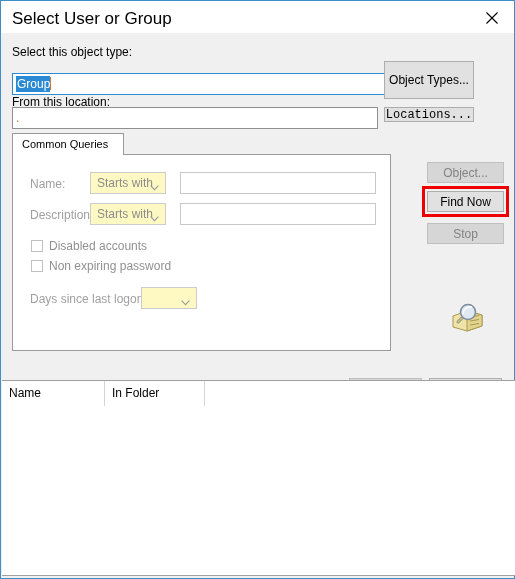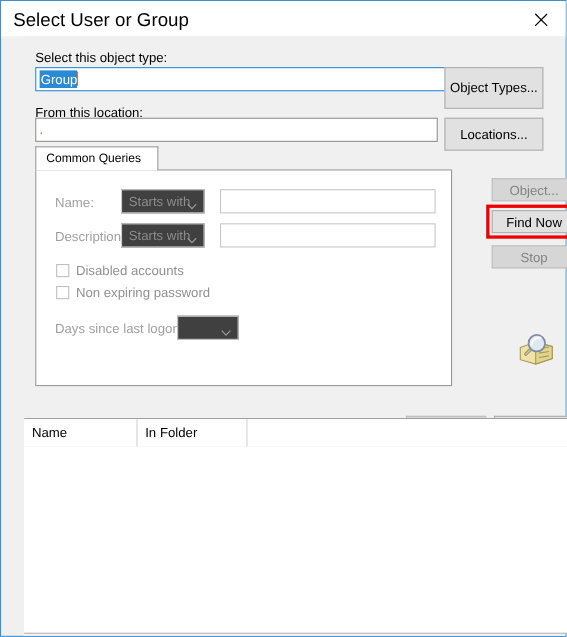--- a/index.html
+++ b/index.html
@@ -59,21 +59,20 @@
   .close-btn svg { position: absolute; left: 16px; top: 11px; }
 
   
   .body-area {
     position: absolute;
     left: 0;
     top: 32px;
     right: 0;
     bottom: 0;
     background: #f0f0f0;
-    margin-left: 20px;
   }
 
   .lbl {
     position: absolute;
     font-size: 12px;
     color: #000000;
     white-space: nowrap;
   }
 
   
@@ -175,21 +174,21 @@
     position: absolute;
     font-size: 12px;
     color: #a0a0a0;
     white-space: nowrap;
   }
 
   
   .combo {
     position: absolute;
     box-sizing: border-box;
-    background: #404040;
+    background: #fef9c3;
     border: 1px solid #cccccc;
     font-size: 12px;
     color: #8c8c8c;
     white-space: nowrap;
   }
   .combo .ctext {
     position: absolute;
     left: 6px;
     top: 3px;
   }
@@ -286,30 +285,30 @@
           <line x1="0.5" y1="0.5" x2="11.5" y2="11.5" stroke="#000" stroke-width="1.1"></line>
           <line x1="11.5" y1="0.5" x2="0.5" y2="11.5" stroke="#000" stroke-width="1.1"></line>
         </svg>
       </span>
     </div>
   </div>
 
   <div class="body-area">
 
     <div class="lbl" style="left:11px; top:12px;">Select this object type:</div>
-    <div class="tb focused" style="left:11px; top:28px; width:407px; height:22px;">
+    <div class="tb focused" style="left:11px; top:40px; width:407px; height:22px;">
       <span class="sel-text">Group</span><span class="caret"></span>
     </div>
     <button class="btn" style="left:383px; top:28px; width:90px; height:38px;">Object Types...</button>
 
     <div class="lbl" style="left:11px; top:62px;">From this location:</div>
     <div class="tb" style="left:11px; top:74px; width:366px; height:22px;">
       <span class="dot">.</span>
     </div>
-    <button class="btn" style="left:383px; top:74px; width:90px; height:30px;">Locations...</button>
+    <button class="btn" style="left:383px; top:74px; width:90px; height:15px;font-family:Liberation Mono, monospace;">Locations...</button>
 
     <div class="tab-strip">
       <div class="tab-label">Common Queries</div>
     </div>
 
     <div class="tab-panel">
 
       <div class="dlbl" style="left:17px; top:22px;">Name:</div>
       <div class="combo" style="left:77px; top:17px; width:76px; height:22px;">
         <span class="ctext">Starts with</span>

